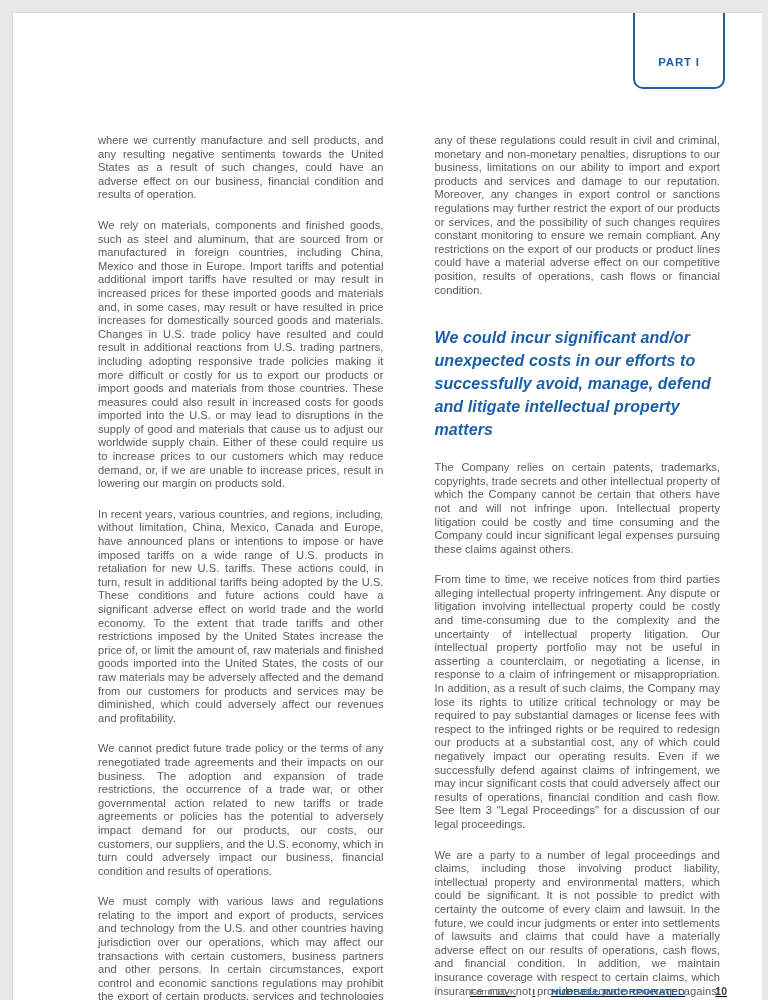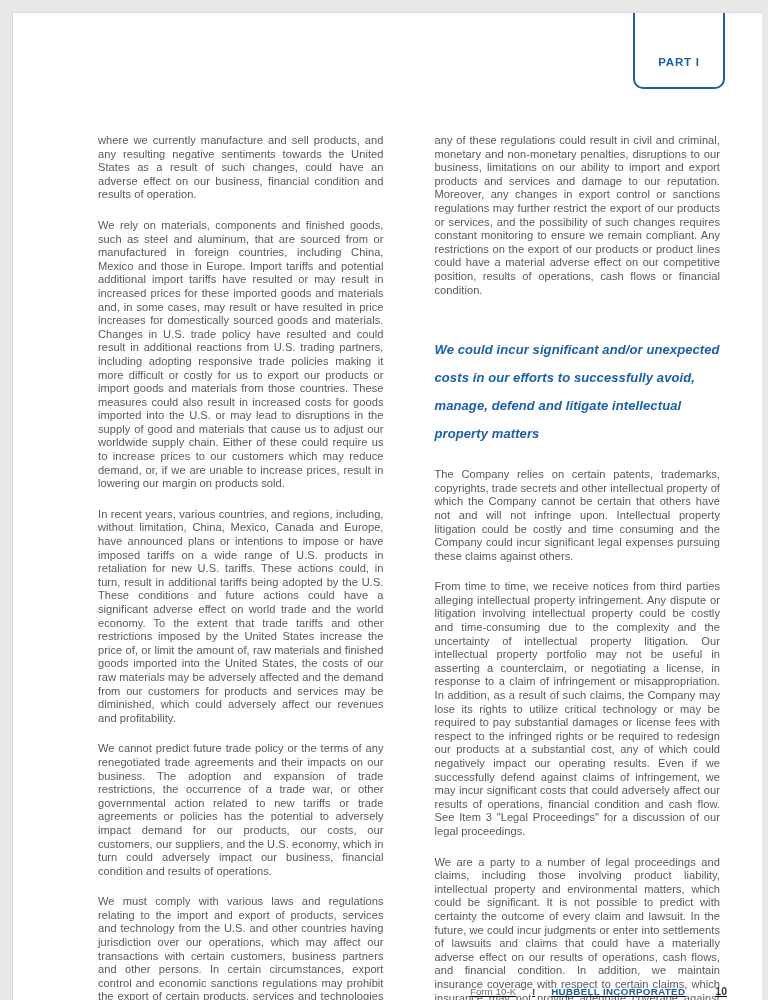--- a/index.html
+++ b/index.html
@@ -46,25 +46,25 @@
   .col p.body {
     color: #58595b;
     font-size: 11.1px;
     line-height: 13.6px;
     text-align: justify;
     margin-bottom: 5px;
     letter-spacing: 0.05px;
   }
   .col h2.heading {
     color: #1b5fa8;
-    font-size: 13px;
-    line-height: 28px;
+    font-size: 16px;
+    line-height: 23px;
     font-style: italic;
     font-weight: bold;
-    margin-top: 27px;
+    margin-top: 17px;
     margin-bottom: 8px;
     letter-spacing: 0.1px;
   }
   .footer {
     position: absolute;
     right: 40px;
     top: 960px;
     display: flex;
     align-items: center;
     white-space: nowrap;

